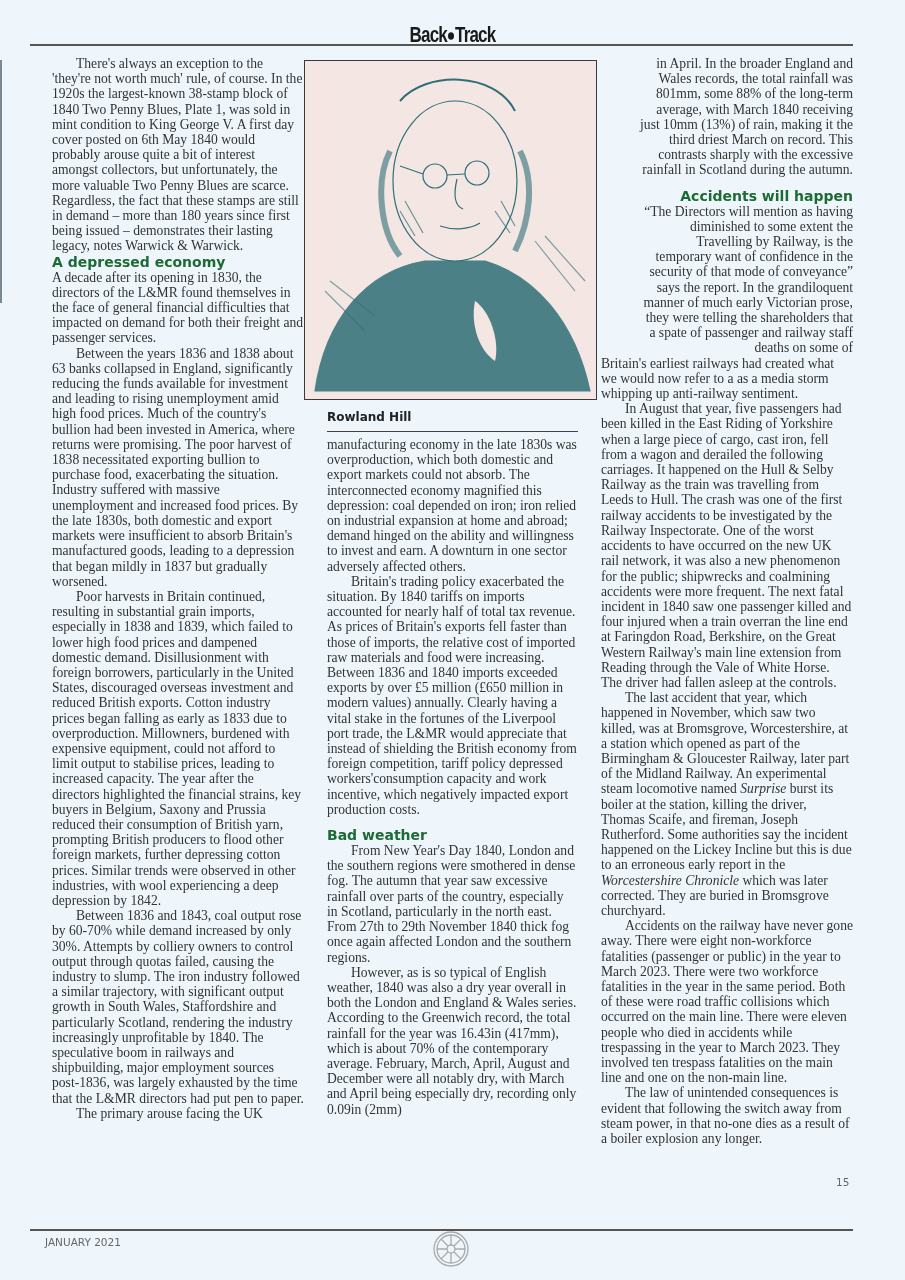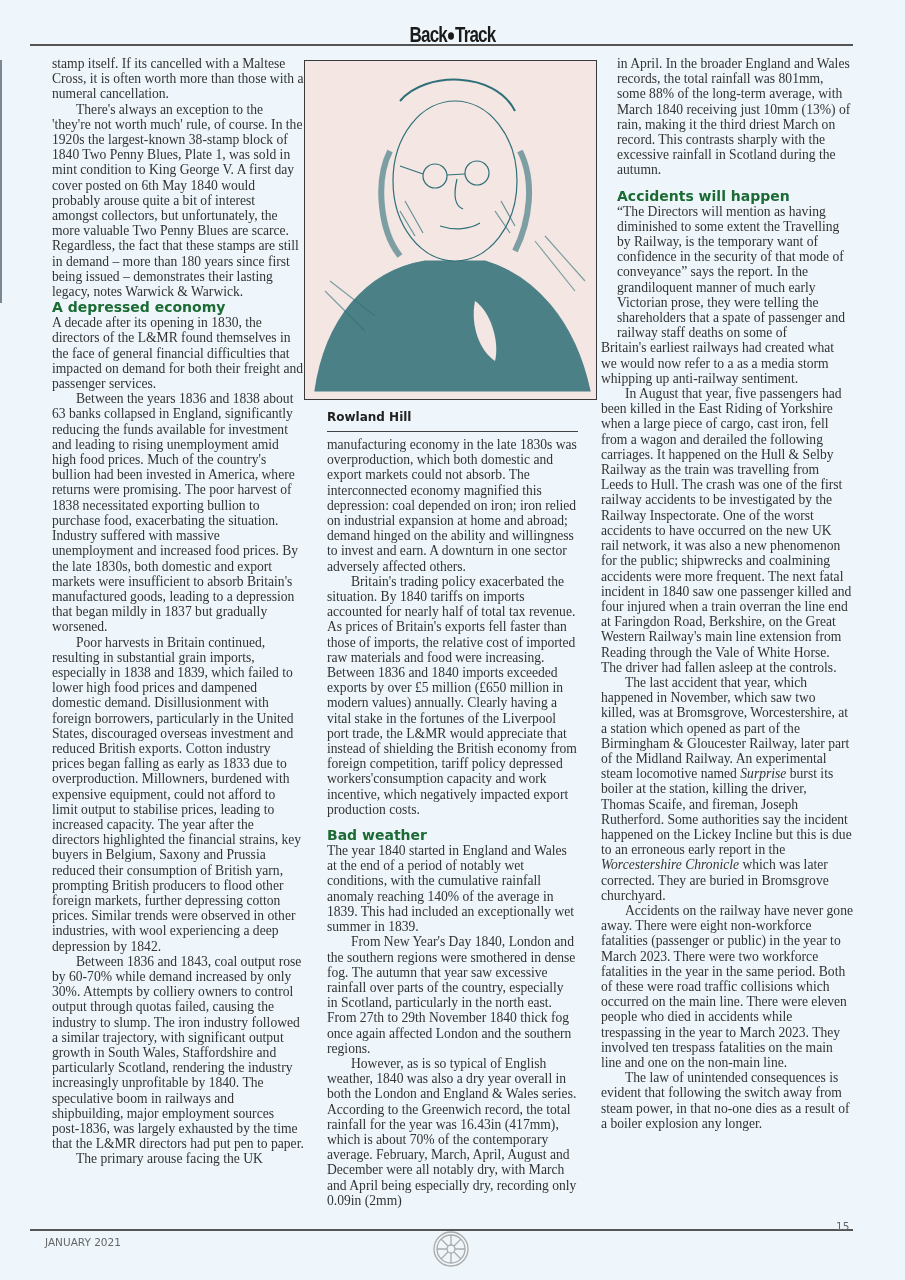--- a/index.html
+++ b/index.html
@@ -27,53 +27,52 @@
     }
     .col p { margin: 0; text-indent: 24px; }
     .col p.noindent { text-indent: 0; }
     .col h2 {
       font-family: "DejaVu Sans", sans-serif; font-weight: bold;
       font-size: 14px; line-height: 16px; color: #1c6b34; margin: 0;
     }
     .col1 { left: 52px; width: 252px; }
     .col2 { left: 327px; width: 250px; top: 437px; }
     .col3 { left: 601px; width: 252px; }
-    .col3 .narrow { margin-left: 16px; }
+    .col3 .narrow { margin-left: 36px; text-align: right; }
 
     .portrait {
       position:absolute; left:304px; top:60px; width:293px; height:340px;
       background:#f3e6e3; border:1px solid #3a3a3a; box-sizing:border-box; overflow:hidden;
     }
     .caption {
       position:absolute; left:327px; top:410px;
       font-family:"DejaVu Sans", sans-serif; font-weight:bold; font-size:12px; color:#222;
     }
     .caption-rule { position:absolute; left:327px; top:431px; width:251px; height:1px; background:#444; }
 
     .bottom-rule { position:absolute; top:1229px; left:30px; width:823px; height:2px; background:#555; }
     .footer-left {
       position:absolute; top:1236px; left:45px; font-family:"DejaVu Sans", sans-serif;
       font-size:10.5px; color:#666;
     }
     .footer-right {
       position:absolute; top:1176px; left:836px; font-family:"DejaVu Sans", sans-serif;
-      font-size:10.5px; color:#666;margin-top:44px;
+      font-size:10.5px; color:#666;
     }
     .wheel { position:absolute; top:1230px; left:432px; width:38px; height:38px; }
     em { font-style: italic; }
   </style>
 </head>
 <body>
 
 <div class="masthead"><span>Back</span><span class="dot"></span><span>Track</span></div>
 <div class="top-rule"></div>
 <div class="left-bar"></div>
 
 <div class="col col1">
-  <p class="noindent">stamp itself. If its cancelled with a Maltese Cross, it is often worth more than those with a numeral cancellation.</p>
   <p>There's always an exception to the 'they're not worth much' rule, of course. In the 1920s the largest-known 38-stamp block of 1840 Two Penny Blues, Plate 1, was sold in mint condition to King George V. A first day cover posted on 6th May 1840 would probably arouse quite a bit of interest amongst collectors, but unfortunately, the more valuable Two Penny Blues are scarce. Regardless, the fact that these stamps are still in demand – more than 180 years since first being issued – demonstrates their lasting legacy, notes Warwick &amp; Warwick.</p>
   <h2 style="">A depressed economy</h2>
   <p class="noindent">A decade after its opening in 1830, the directors of the L&amp;MR found themselves in the face of general financial difficulties that impacted on demand for both their freight and passenger services.</p>
   <p>Between the years 1836 and 1838 about 63 banks collapsed in England, significantly reducing the funds available for investment and leading to rising unemployment amid high food prices. Much of the country's bullion had been invested in America, where returns were promising. The poor harvest of 1838 necessitated exporting bullion to purchase food, exacerbating the situation. Industry suffered with massive unemployment and increased food prices. By the late 1830s, both domestic and export markets were insufficient to absorb Britain's manufactured goods, leading to a depression that began mildly in 1837 but gradually worsened.</p>
   <p>Poor harvests in Britain continued, resulting in substantial grain imports, especially in 1838 and 1839, which failed to lower high food prices and dampened domestic demand. Disillusionment with foreign borrowers, particularly in the United States, discouraged overseas investment and reduced British exports. Cotton industry prices began falling as early as 1833 due to overproduction. Millowners, burdened with expensive equipment, could not afford to limit output to stabilise prices, leading to increased capacity. The year after the directors highlighted the financial strains, key buyers in Belgium, Saxony and Prussia reduced their consumption of British yarn, prompting British producers to flood other foreign markets, further depressing cotton prices. Similar trends were observed in other industries, with wool experiencing a deep depression by 1842.</p>
   <p>Between 1836 and 1843, coal output rose by 60-70% while demand increased by only 30%. Attempts by colliery owners to control output through quotas failed, causing the industry to slump. The iron industry followed a similar trajectory, with significant output growth in South Wales, Staffordshire and particularly Scotland, rendering the industry increasingly unprofitable by 1840. The speculative boom in railways and shipbuilding, major employment sources post-1836, was largely exhausted by the time that the L&amp;MR directors had put pen to paper.</p>
   <p>The primary arouse facing the UK</p>
 </div>
 
 <div class="portrait">
@@ -103,21 +102,20 @@
     </g>
   </svg>
 </div>
 <div class="caption">Rowland Hill</div>
 <div class="caption-rule"></div>
 
 <div class="col col2">
   <p class="noindent">manufacturing economy in the late 1830s was overproduction, which both domestic and export markets could not absorb. The interconnected economy magnified this depression: coal depended on iron; iron relied on industrial expansion at home and abroad; demand hinged on the ability and willingness to invest and earn. A downturn in one sector adversely affected others.</p>
   <p>Britain's trading policy exacerbated the situation. By 1840 tariffs on imports accounted for nearly half of total tax revenue. As prices of Britain's exports fell faster than those of imports, the relative cost of imported raw materials and food were increasing. Between 1836 and 1840 imports exceeded exports by over £5 million (£650 million in modern values) annually. Clearly having a vital stake in the fortunes of the Liverpool port trade, the L&amp;MR would appreciate that instead of shielding the British economy from foreign competition, tariff policy depressed workers'consumption capacity and work incentive, which negatively impacted export production costs.</p>
   <h2 style="margin-top:10px">Bad weather</h2>
-  <p class="noindent">The year 1840 started in England and Wales at the end of a period of notably wet conditions, with the cumulative rainfall anomaly reaching 140% of the average in 1839. This had included an exceptionally wet summer in 1839.</p>
   <p>From New Year's Day 1840, London and the southern regions were smothered in dense fog. The autumn that year saw excessive rainfall over parts of the country, especially in Scotland, particularly in the north east. From 27th to 29th November 1840 thick fog once again affected London and the southern regions.</p>
   <p>However, as is so typical of English weather, 1840 was also a dry year overall in both the London and England &amp; Wales series. According to the Greenwich record, the total rainfall for the year was 16.43in (417mm), which is about 70% of the contemporary average. February, March, April, August and December were all notably dry, with March and April being especially dry, recording only 0.09in (2mm)</p>
 </div>
 
 <div class="col col3">
   <div class="narrow">
     <p class="noindent">in April. In the broader England and Wales records, the total rainfall was 801mm, some 88% of the long-term average, with March 1840 receiving just 10mm (13%) of rain, making it the third driest March on record. This contrasts sharply with the excessive rainfall in Scotland during the autumn.</p>
     <h2 style="margin-top:10px">Accidents will happen</h2>
     <p class="noindent">“The Directors will mention as having diminished to some extent the Travelling by Railway, is the temporary want of confidence in the security of that mode of conveyance” says the report. In the grandiloquent manner of much early Victorian prose, they were telling the shareholders that a spate of passenger and railway staff deaths on some of</p>
   </div>

